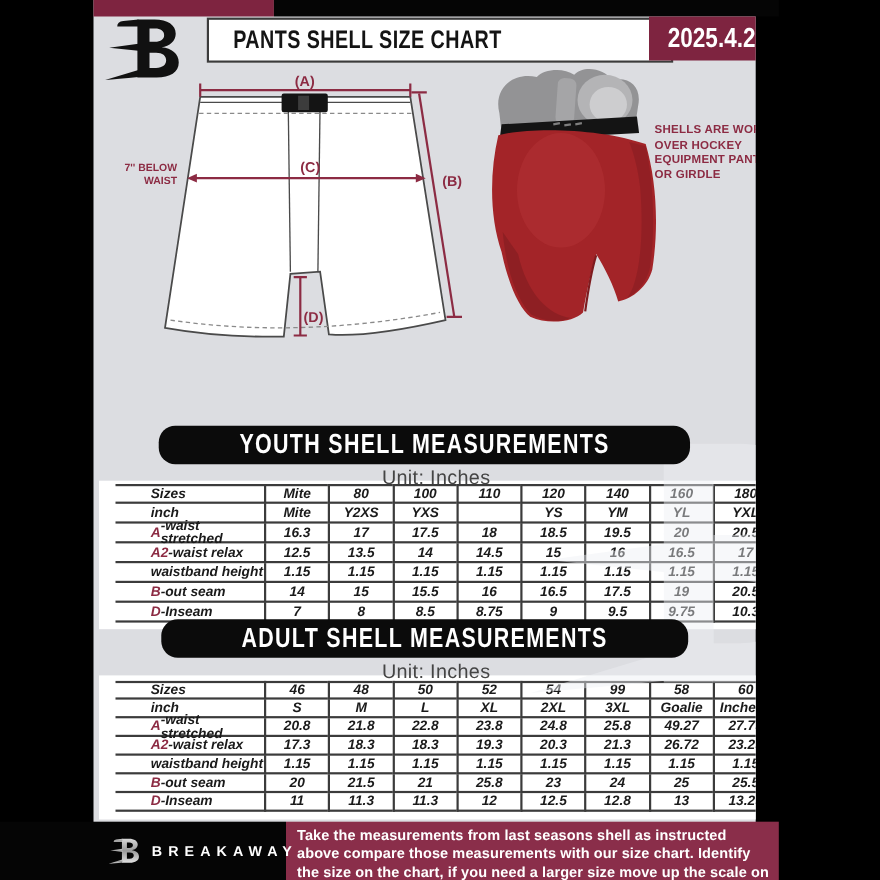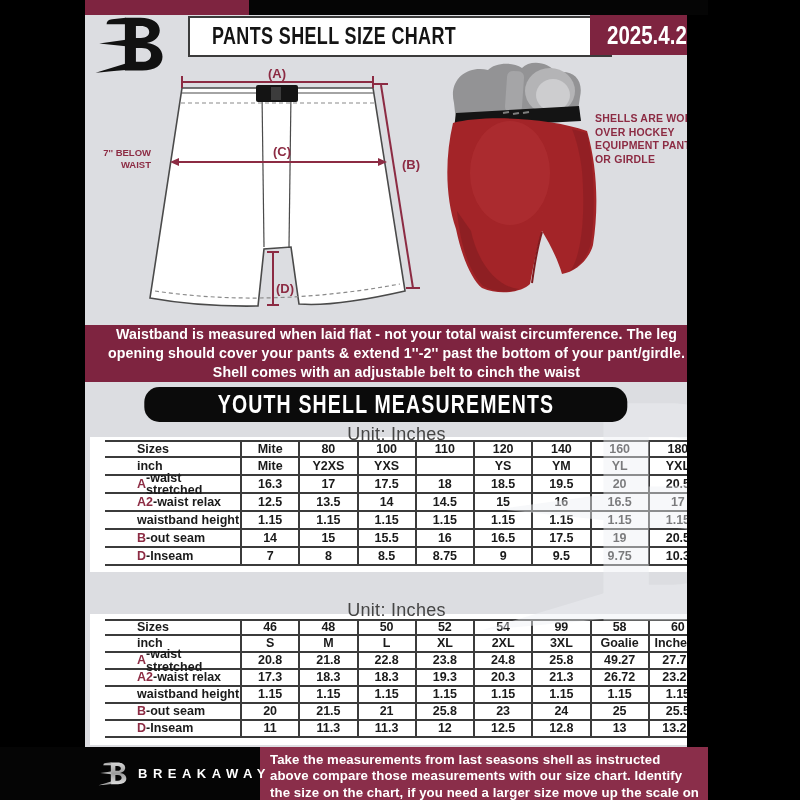--- a/index.html
+++ b/index.html
@@ -17,38 +17,38 @@
              display:flex;align-items:center;padding-left:22px;z-index:6;}
   .title-box span{display:inline-block;font-size:23px;font-weight:700;color:#141414;
                   transform:scaleX(.78);transform-origin:left center;white-space:nowrap;letter-spacing:.5px;}
   .date-box{left:505px;top:15px;width:118px;height:40px;background:var(--maroon);
             display:flex;align-items:center;justify-content:flex-end;z-index:6;}
   .date-box span{display:inline-block;font-size:25px;font-weight:700;color:#fff;
                  transform:scaleX(.82);letter-spacing:0px;white-space:nowrap;}
   .logo-box{left:8px;top:15px;width:84px;height:66px;z-index:6;}
   
   .dim-label{font-size:13px;font-weight:700;color:#8C2B43;z-index:4;}
-  .waist-note{left:4px;top:147px;width:62px;text-align:right;font-size:9.5px;font-weight:700;
+  .waist-note{left:14px;top:147px;width:62px;text-align:right;font-size:9.5px;font-weight:700;
               color:#8C2B43;line-height:12px;z-index:4;}
   .photo-note{left:510px;top:92px;width:116px;font-size:10.5px;font-weight:700;color:#8C2B43;
               line-height:13.5px;z-index:4;letter-spacing:.2px;margin-top:20px;}
   
   .info-banner{left:0;top:325px;width:623px;height:57px;background:var(--maroon);
                display:flex;align-items:center;justify-content:center;z-index:4;}
   .info-banner p{margin:0;width:600px;text-align:center;color:#fff;font-size:14.2px;
                  font-weight:700;line-height:19px;letter-spacing:.1px;}
   
   .section-heading{left:50%;transform:translateX(-50%);height:35px;background:#0B0B0B;border-radius:15px;
                    display:flex;align-items:center;justify-content:center;z-index:5;padding:0 26px;}
   .section-heading span{display:inline-block;color:#fff;font-size:25px;font-weight:700;
                         letter-spacing:1.5px;transform:scaleX(.78);white-space:nowrap;}
   .unit{left:0;width:623px;text-align:center;font-size:18px;color:#454545;z-index:4;letter-spacing:.3px;}
   .white-band{left:5px;width:614px;background:#fff;z-index:1;}
   
-  .mtable{left:20px;width:601px;display:grid;grid-template-columns:135px repeat(8,1fr);z-index:2;}
+  .mtable{left:20px;width:601px;display:grid;grid-template-columns:135px repeat(8,1fr);z-index:2;font-style:italic;}
   .mtable.youth{grid-auto-rows:18px;}
   .mtable.adult{grid-auto-rows:17px;}
   .trow{display:contents;}
   .tcell{display:flex;align-items:center;justify-content:center;font-size:12.5px;font-weight:700;
          color:var(--ink);border-bottom:2px solid var(--line);line-height:1;}
   .tcell.label{justify-content:flex-start;padding-left:32px;}
   .tcell.val{border-left:2px solid var(--line);}
   .trow:first-child .tcell{border-top:2px solid var(--line);}
   .prefix{color:#8C2B43;}
   
@@ -137,23 +137,20 @@
     </g>
   </svg>
 
   <div class="abs dim-label" style="left:183px;top:66px;">(A)</div>
   <div class="abs dim-label" style="left:317px;top:157px;">(B)</div>
   <div class="abs dim-label" style="left:188px;top:144px;">(C)</div>
   <div class="abs dim-label" style="left:191px;top:281px;">(D)</div>
   <div class="abs waist-note">7'' BELOW WAIST</div>
   <div class="abs photo-note">SHELLS ARE WORN OVER HOCKEY EQUIPMENT PANTS OR GIRDLE</div>
 
-  <div class="abs info-banner">
-    <p>Waistband is measured when laid flat - not your total waist circumference. The leg opening should cover your pants &amp; extend 1''-2'' past the bottom of your pant/girdle. Shell comes with an adjustable belt to cinch the waist</p>
-  </div>
 
   <div class="abs section-heading" style="top:387px;">
     <span>YOUTH SHELL MEASUREMENTS</span>
   </div>
   <div class="abs unit" style="top:424px;">Unit: Inches</div>
   <div class="abs white-band" style="top:437px;height:135px;"></div>
   <div class="abs mtable youth" style="top:440px;">
       <div class="trow"><div class="tcell label">
           <span>Sizes</span>
         </div><div class="tcell val">Mite</div><div class="tcell val">80</div><div class="tcell val">100</div><div class="tcell val">110</div><div class="tcell val">120</div><div class="tcell val">140</div><div class="tcell val">160</div><div class="tcell val">180</div></div>
@@ -174,20 +171,23 @@
       <div class="trow"><div class="tcell label">
           <span class="prefix">B</span>
           <span>-out seam</span>
         </div><div class="tcell val">14</div><div class="tcell val">15</div><div class="tcell val">15.5</div><div class="tcell val">16</div><div class="tcell val">16.5</div><div class="tcell val">17.5</div><div class="tcell val">19</div><div class="tcell val">20.5</div></div>
       <div class="trow"><div class="tcell label">
           <span class="prefix">D</span>
           <span>-Inseam</span>
         </div><div class="tcell val">7</div><div class="tcell val">8</div><div class="tcell val">8.5</div><div class="tcell val">8.75</div><div class="tcell val">9</div><div class="tcell val">9.5</div><div class="tcell val">9.75</div><div class="tcell val">10.3</div></div>
     </div>
 
+  <div class="abs section-heading" style="top:563px;">
+    <span>ADULT SHELL MEASUREMENTS</span>
+  </div>
   <div class="abs unit" style="top:600px;">Unit: Inches</div>
   <div class="abs white-band" style="top:614px;height:131px;"></div>
   <div class="abs mtable adult" style="top:619px;">
       <div class="trow"><div class="tcell label">
           <span>Sizes</span>
         </div><div class="tcell val">46</div><div class="tcell val">48</div><div class="tcell val">50</div><div class="tcell val">52</div><div class="tcell val">54</div><div class="tcell val">99</div><div class="tcell val">58</div><div class="tcell val">60</div></div>
       <div class="trow"><div class="tcell label">
           <span>inch</span>
         </div><div class="tcell val">S</div><div class="tcell val">M</div><div class="tcell val">L</div><div class="tcell val">XL</div><div class="tcell val">2XL</div><div class="tcell val">3XL</div><div class="tcell val">Goalie</div><div class="tcell val">Inches+</div></div>
       <div class="trow"><div class="tcell label">

